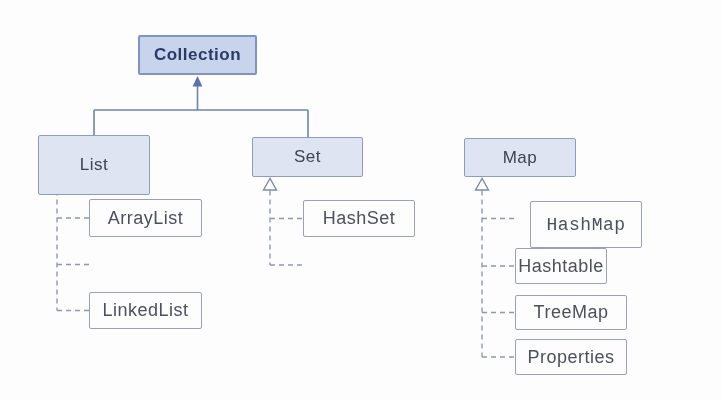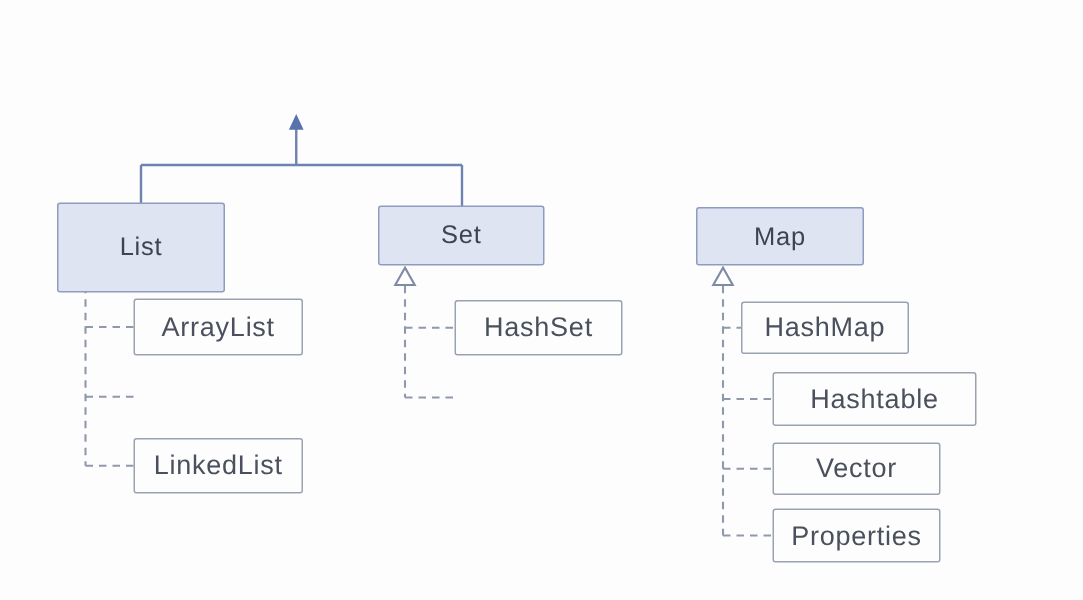--- a/index.html
+++ b/index.html
@@ -88,28 +88,29 @@
       <path d="M482 357 H515"></path>
     </g>
 
     <g fill="#ffffff" stroke="#7e8aa6" stroke-width="1.4">
       <polygon points="57,178.5 50.5,190 63.5,190"></polygon>
       <polygon points="270,178.5 263.5,190 276.5,190"></polygon>
       <polygon points="482,178.5 475.5,190 488.5,190"></polygon>
     </g>
   </svg>
 
+  <div class="box root" style="left:138px; top:35px; width:119px; height:40px;">Collection</div>
 
   <div class="box parent" style="left:38px; top:135px; width:112px; height:60px;">List</div>
   <div class="box parent" style="left:252px; top:137px; width:111px; height:40px;">Set</div>
   <div class="box parent" style="left:464px; top:138px; width:112px; height:39px;">Map</div>
 
   <div class="box child" style="left:89px; top:199px; width:113px; height:38px;">ArrayList</div>
   <div class="box child" style="left:89px; top:292px; width:113px; height:37px;">LinkedList</div>
 
   <div class="box child" style="left:303px; top:200px; width:112px; height:37px;text-align:right;">HashSet</div>
 
-  <div class="box child" style="left:494px; top:201px; width:112px; height:35px;">HashMap</div>
-  <div class="box child" style="left:515px; top:248px; width:136px; height:36px;">Hashtable</div>
-  <div class="box child" style="left:515px; top:295px; width:112px; height:35px;">Vector</div>
+  <div class="box child" style="left:530px; top:201px; width:112px; height:47px;font-family:Liberation Mono, monospace;">HashMap</div>
+  <div class="box child" style="left:515px; top:248px; width:92px; height:36px;">Hashtable</div>
+  <div class="box child" style="left:515px; top:295px; width:112px; height:35px;">TreeMap</div>
   <div class="box child" style="left:515px; top:339px; width:112px; height:36px;">Properties</div>
 
 </div>
 
 </body></html>

